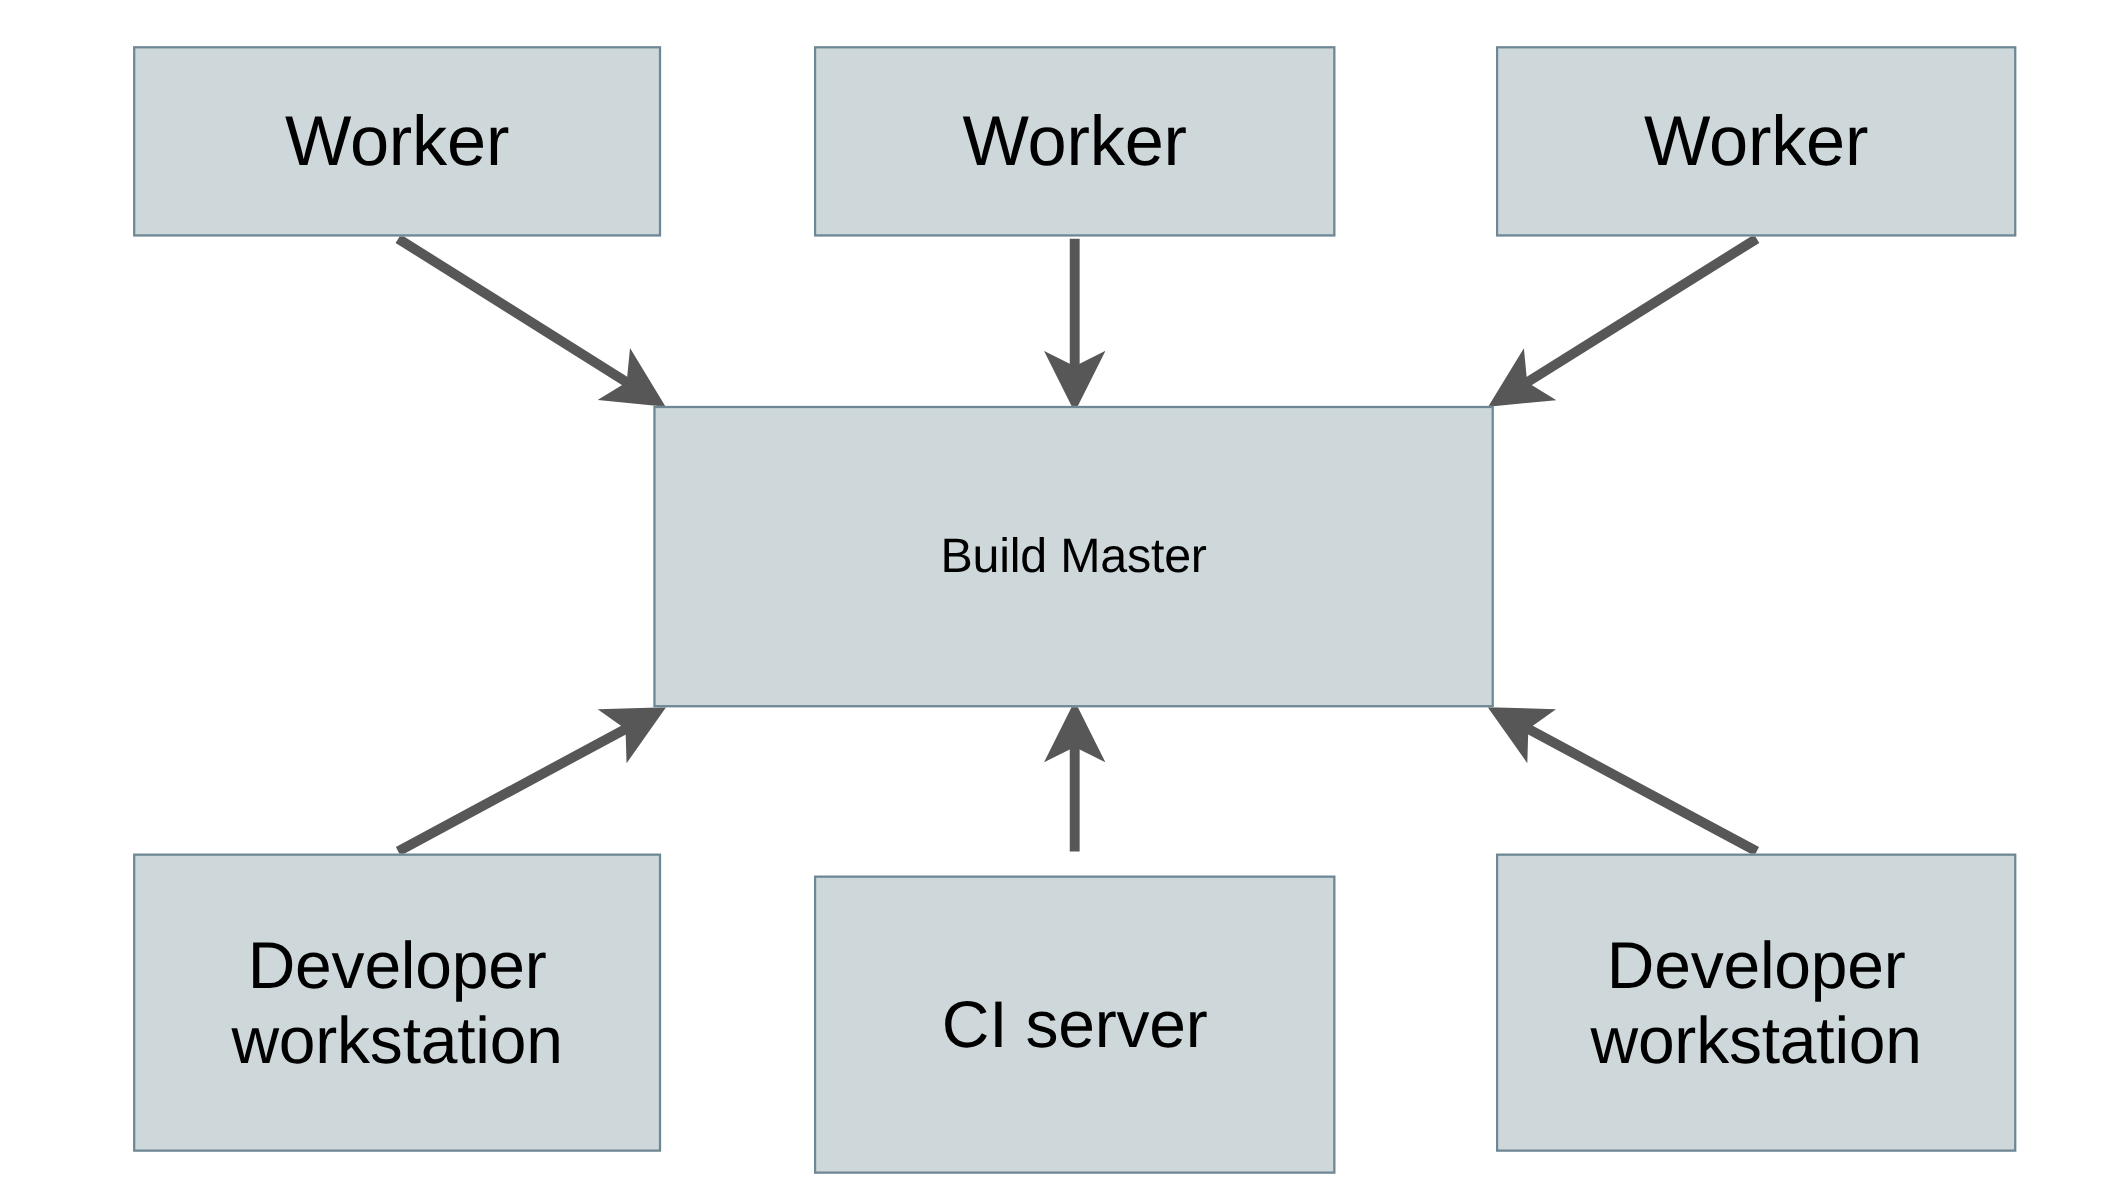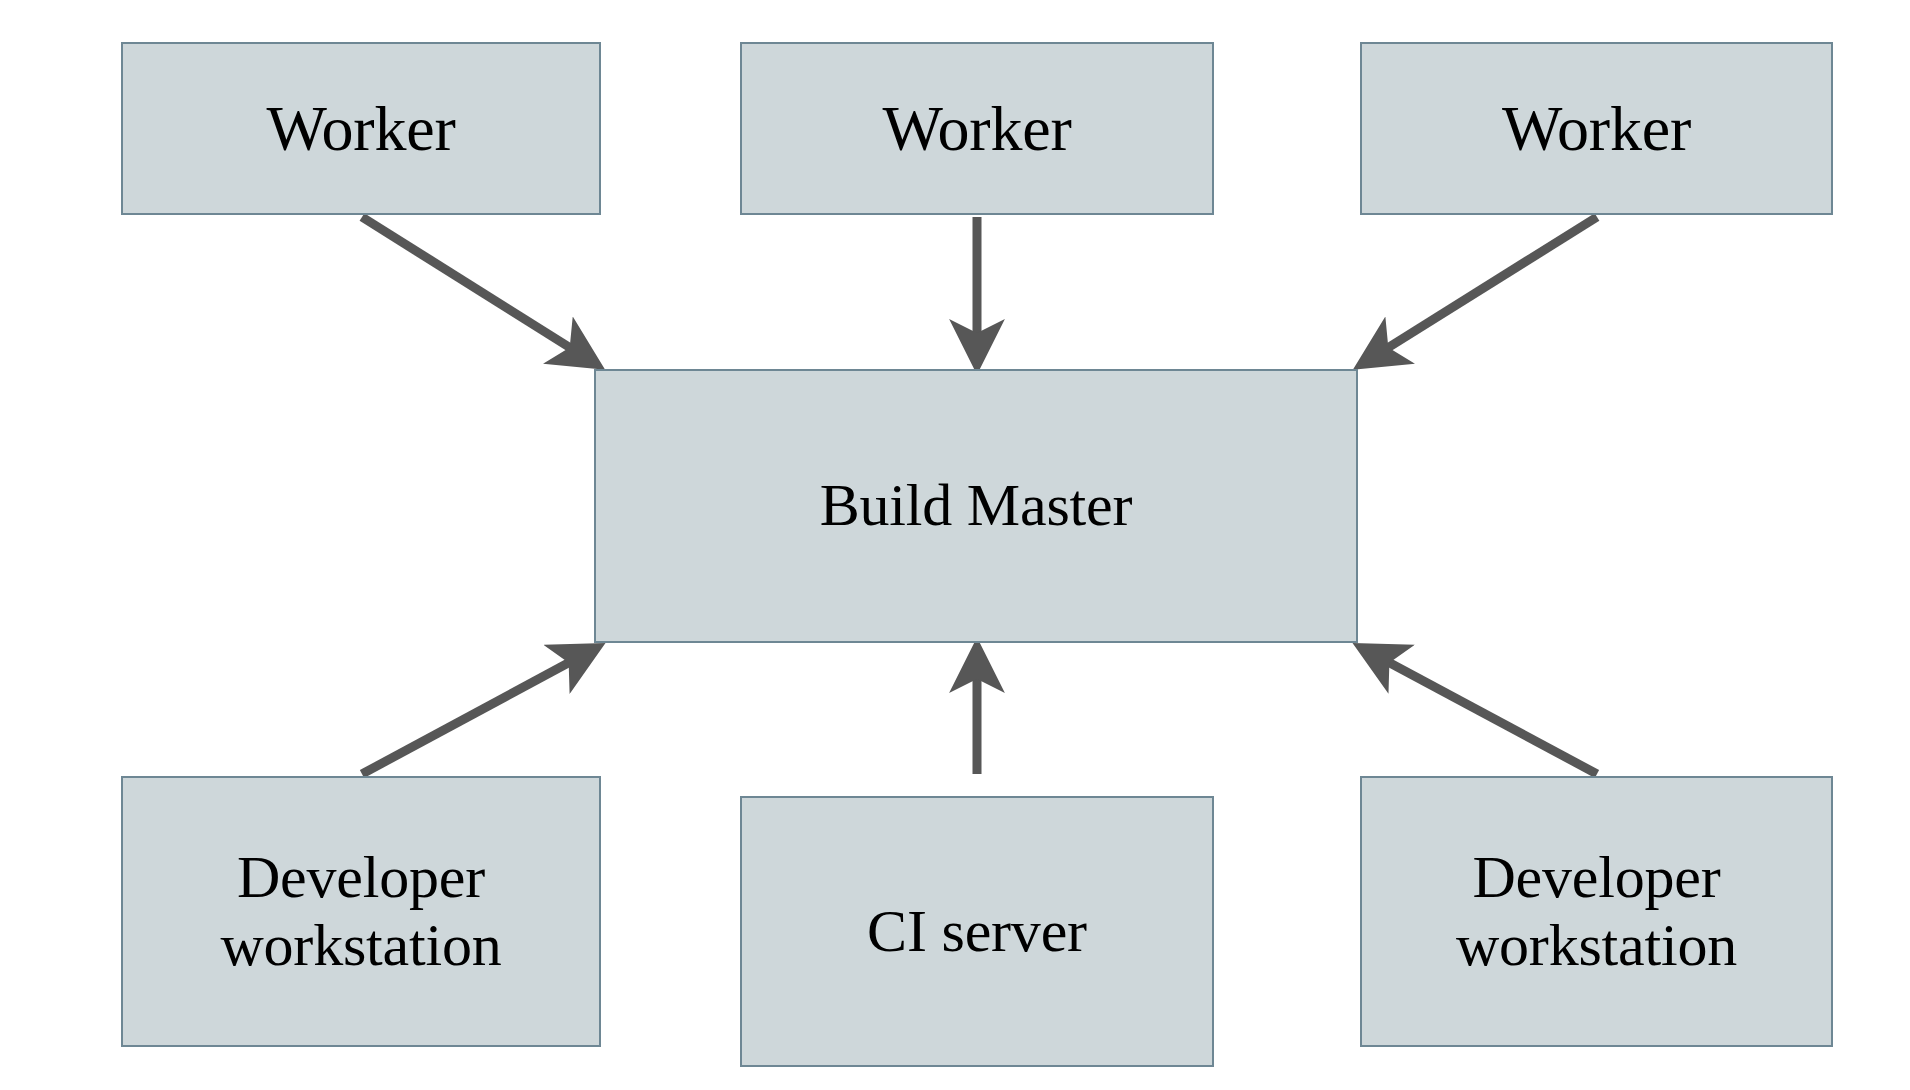--- a/index.html
+++ b/index.html
@@ -33,21 +33,20 @@
     background: #ced7da;
     border: 2px solid #6e8794;
     display: flex;
     align-items: center;
     justify-content: center;
     text-align: center;
     color: #000000;
     line-height: 1.12;
     letter-spacing: -0.2px;
     white-space: pre-line;
-    font-family: Liberation Serif, serif;
   }
   .node-label {
     display: block;
     width: 100%;
     padding: 0 8px;
     box-sizing: border-box;
   }
 </style>
 </head>
 <body>
@@ -75,21 +74,21 @@
   </div>
 
   <div class="node" style="left: 740px; top: 42px; width: 474px; height: 173px; font-size: 64px; background: rgb(206, 215, 218); border-color: rgb(110, 135, 148); color: rgb(0, 0, 0);">
     <span class="node-label">Worker</span>
   </div>
 
   <div class="node" style="left: 1360px; top: 42px; width: 473px; height: 173px; font-size: 64px; background: rgb(206, 215, 218); border-color: rgb(110, 135, 148); color: rgb(0, 0, 0);">
     <span class="node-label">Worker</span>
   </div>
 
-  <div class="node" style="left: 594px; top: 369px; width: 764px; height: 274px; font-size: 60px; background: rgb(206, 215, 218); border-color: rgb(110, 135, 148); color: rgb(0, 0, 0);">
+  <div class="node" style="left: 594px; top: 369px; width: 764px; height: 274px; font-size: 44px; background: rgb(206, 215, 218); border-color: rgb(110, 135, 148); color: rgb(0, 0, 0);">
     <span class="node-label">Build Master</span>
   </div>
 
   <div class="node" style="left: 121px; top: 776px; width: 480px; height: 271px; font-size: 60px; background: rgb(206, 215, 218); border-color: rgb(110, 135, 148); color: rgb(0, 0, 0);">
     <span class="node-label">Developer
 workstation</span>
   </div>
 
   <div class="node" style="left: 740px; top: 776px; width: 474px; height: 271px; font-size: 60px; background: rgb(206, 215, 218); border-color: rgb(110, 135, 148); color: rgb(0, 0, 0); margin-top: 20px;">
     <span class="node-label">CI server</span>

